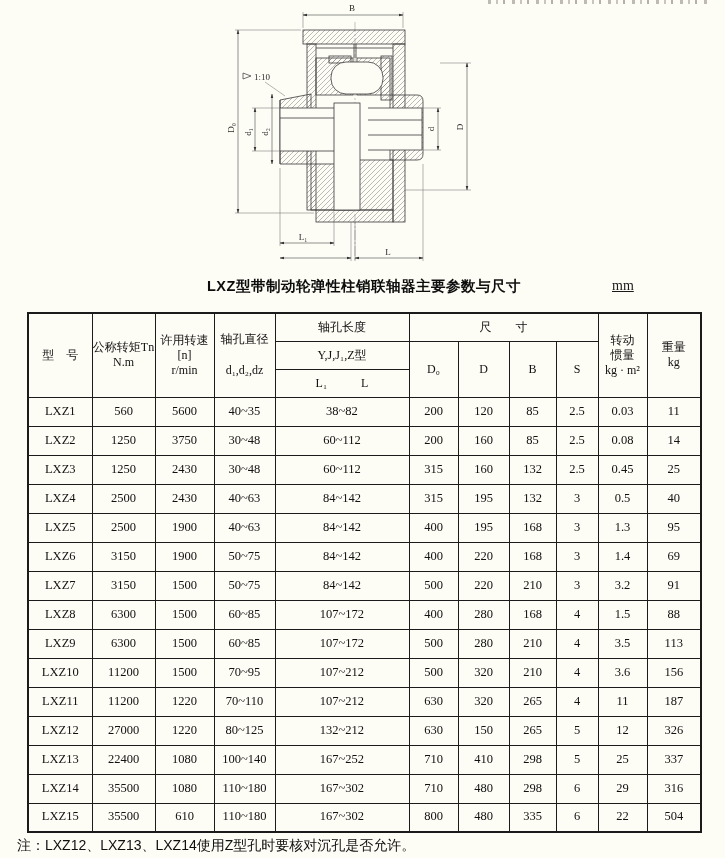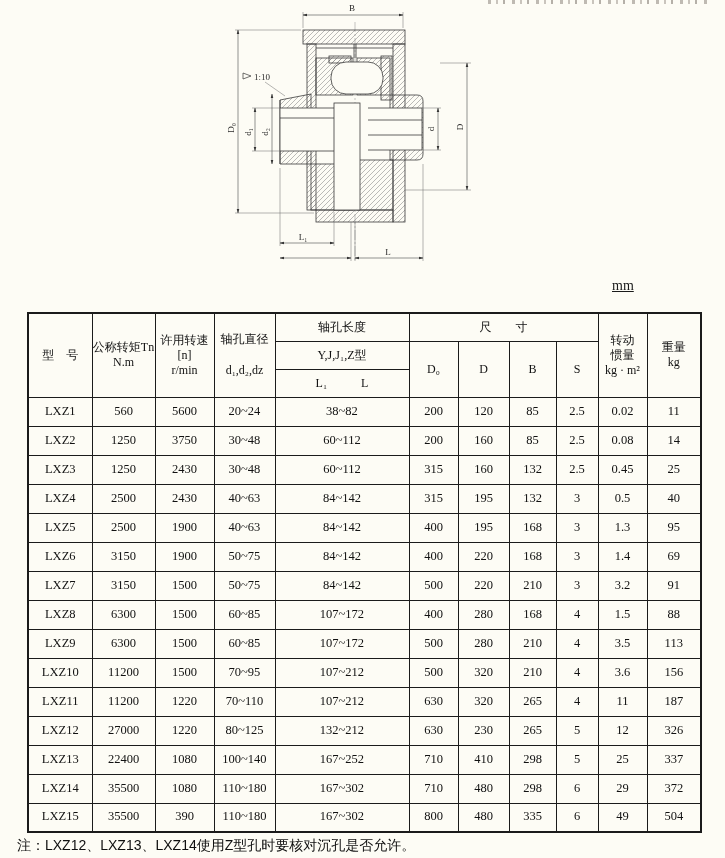--- a/index.html
+++ b/index.html
@@ -172,20 +172,21 @@
   </g>
 
   <g>
     <polygon points="18,73 18,79 26,76" fill="none" stroke="#333" stroke-width="0.7"></polygon>
     <text class="dimtxt" x="29" y="80">1:10</text>
     <line class="ext" x1="40" y1="82" x2="60" y2="96"></line>
   </g>
 </svg>
 
 <div class="title-row">
+  <span class="doc-title">LXZ型带制动轮弹性柱销联轴器主要参数与尺寸</span>
   <span class="unit">mm</span>
 </div>
 
 <table class="spec">
   <colgroup>
     <col style="width:64px">
       <col style="width:63px">
       <col style="width:59px">
       <col style="width:61px">
     <col style="width:134px">
@@ -254,27 +255,27 @@
           <span>L</span>
         </div>
       </th>
     </tr>
   </thead>
   <tbody>
       <tr>
         <td>LXZ1</td>
         <td>560</td>
         <td>5600</td>
-        <td>20~24</td>
+        <td>40~35</td>
         <td>38~82</td>
         <td>200</td>
         <td>120</td>
         <td>85</td>
         <td>2.5</td>
-        <td>0.02</td>
+        <td>0.03</td>
         <td>11</td>
       </tr>
       <tr>
         <td>LXZ2</td>
         <td>1250</td>
         <td>3750</td>
         <td>30~48</td>
         <td>60~112</td>
         <td>200</td>
         <td>160</td>
@@ -400,21 +401,21 @@
         <td>11</td>
         <td>187</td>
       </tr>
       <tr>
         <td>LXZ12</td>
         <td>27000</td>
         <td>1220</td>
         <td>80~125</td>
         <td>132~212</td>
         <td>630</td>
-        <td>230</td>
+        <td>150</td>
         <td>265</td>
         <td>5</td>
         <td>12</td>
         <td>326</td>
       </tr>
       <tr>
         <td>LXZ13</td>
         <td>22400</td>
         <td>1080</td>
         <td>100~140</td>
@@ -430,31 +431,31 @@
         <td>LXZ14</td>
         <td>35500</td>
         <td>1080</td>
         <td>110~180</td>
         <td>167~302</td>
         <td>710</td>
         <td>480</td>
         <td>298</td>
         <td>6</td>
         <td>29</td>
-        <td>372</td>
+        <td>316</td>
       </tr>
       <tr>
         <td>LXZ15</td>
         <td>35500</td>
-        <td>390</td>
+        <td>610</td>
         <td>110~180</td>
         <td>167~302</td>
         <td>800</td>
         <td>480</td>
         <td>335</td>
         <td>6</td>
-        <td>49</td>
+        <td>22</td>
         <td>504</td>
       </tr>
     </tbody>
 </table>
 
 <div class="note">注：LXZ12、LXZ13、LXZ14使用Z型孔时要核对沉孔是否允许。</div>
 
 </body></html>

